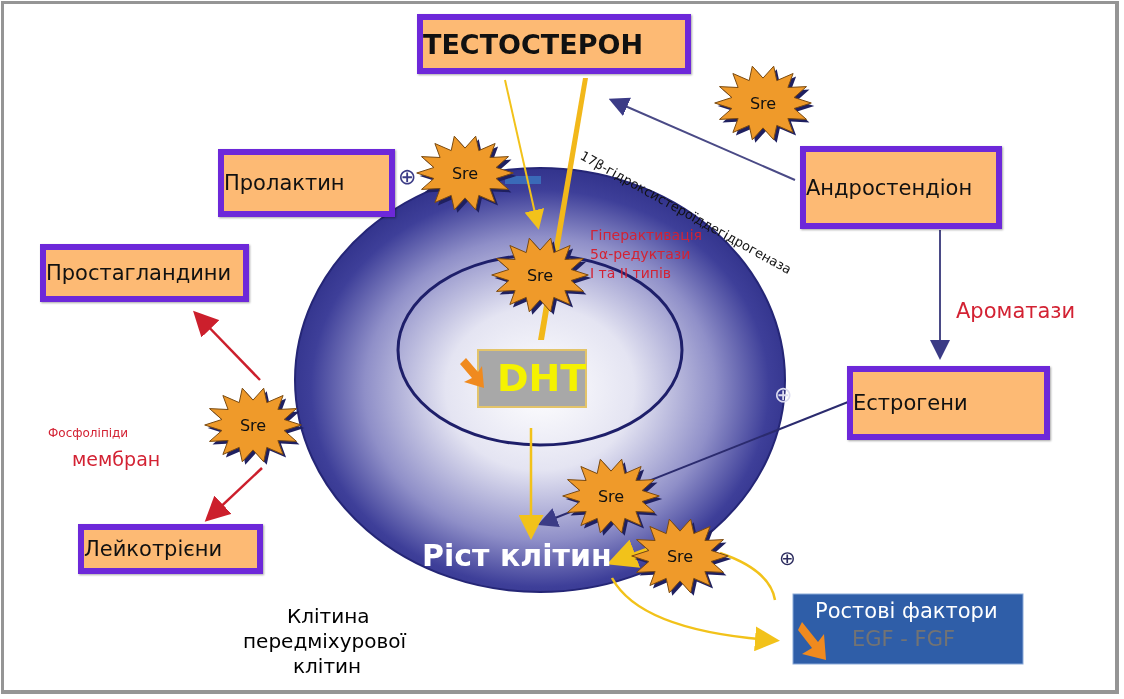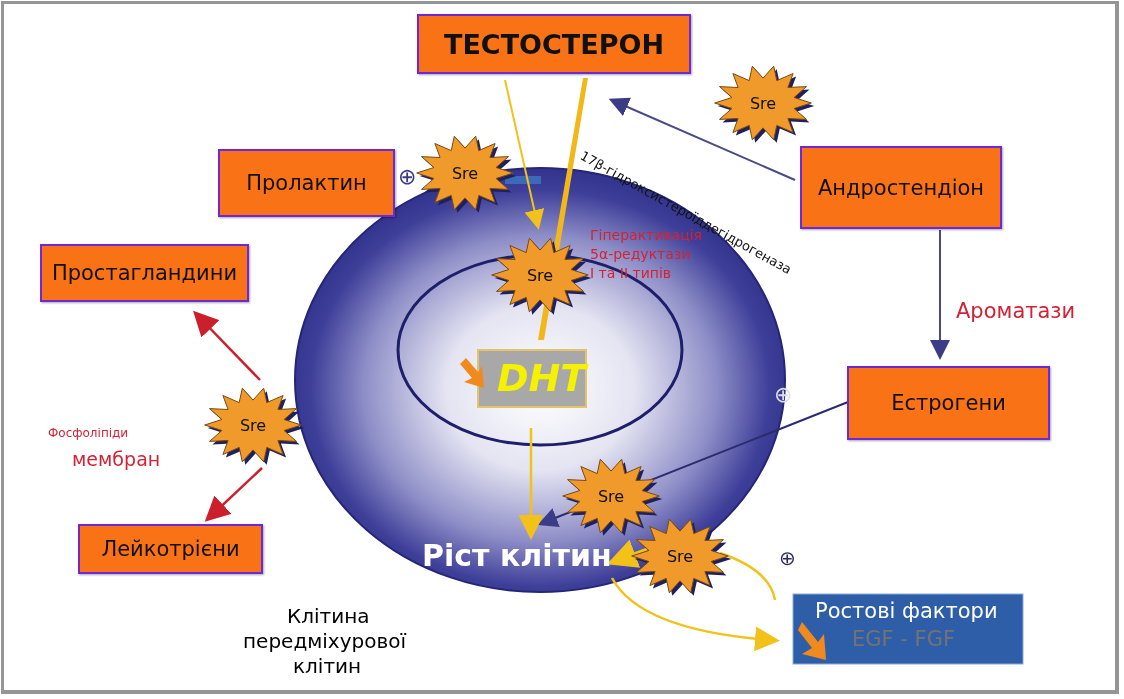--- a/index.html
+++ b/index.html
@@ -1,19 +1,19 @@
 <!DOCTYPE html>
 <html><head>
 <meta charset="utf-8">
 <style>
   html, body { margin:0; padding:0; background:#ffffff; }
   body { width:1124px; height:699px; position:relative; overflow:hidden; font-family:"DejaVu Sans", sans-serif; }
   .frame { position:absolute; left:1px; top:1px; width:1118px; height:693px; border:3px solid #959595; border-right-width:4px; border-bottom-width:4px; box-sizing:border-box; }
   svg.main { position:absolute; left:0; top:0; }
-  .box { position:absolute; background:#f97316; border:2px solid #6d28d9; box-shadow:1px 1px 2px rgba(0,0,0,.35); display:flex; align-items:center; justify-content:center; color:#111; font-size:21px; box-sizing:border-box; }
+  .box { position:absolute; background:#fdba74; border:6px solid #6d28d9; box-shadow:1px 1px 2px rgba(0,0,0,.35); display:flex; align-items:center; color:#111; font-size:21px; box-sizing:border-box; }
   .lbl { position:absolute; white-space:nowrap; }
   .red { color:#d32233;margin-top:24px; }
 </style>
 </head>
 <body>
 
 <div class="frame"></div>
 
 <svg class="main" width="1124" height="699" viewBox="0 0 1124 699">
   <defs>
@@ -107,21 +107,21 @@
 </div>
 
 <div class="lbl" style="left:585px;top:148px;font-size:13px;color:#111;transform:rotate(29deg);transform-origin:0 0;">17β-гідроксистероїддегідрогеназа</div>
 <div class="lbl red" style="left:956px;top:275px;font-size:21px;">Ароматази</div>
 <div class="lbl red" style="left:590px;top:203px;font-size:14px;">Гіперактивація</div>
 <div class="lbl red" style="left:590px;top:222px;font-size:14px;">5α-редуктази</div>
 <div class="lbl red" style="left:590px;top:241px;font-size:14px;">І та ІІ типів</div>
 <div class="lbl red" style="left:48px;top:402px;font-size:12px;">Фосфоліпіди</div>
 <div class="lbl red" style="left:72px;top:424px;font-size:19px;">мембран</div>
 
-<div class="lbl" style="left:497px;top:356px;font-size:38px;font-weight:bold;color:#f5f200;font-style:italic;">DHT</div>
+<div class="lbl" style="left:497px;top:356px;font-size:38px;font-weight:bold;color:#f5f200;">DHT</div>
 <div class="lbl" style="left:422px;top:538px;font-size:30px;font-weight:bold;color:#ffffff;">Ріст клітин</div>
 <div class="lbl" style="left:815px;top:599px;font-size:21px;color:#fff;">Ростові фактори</div>
 <div class="lbl" style="left:852px;top:627px;font-size:21px;color:#737373;">EGF - FGF</div>
 <span class="lbl" style="left:779px;top:546px;font-size:20px;color:#2b2b5e;">⊕</span>
 
 <div class="lbl" style="left:287px;top:604px;font-size:20px;">Клітина</div>
 <div class="lbl" style="left:243px;top:629px;font-size:20px;">передміхурової</div>
 <div class="lbl" style="left:293px;top:654px;font-size:20px;">клітин</div>
 
 </body></html>

